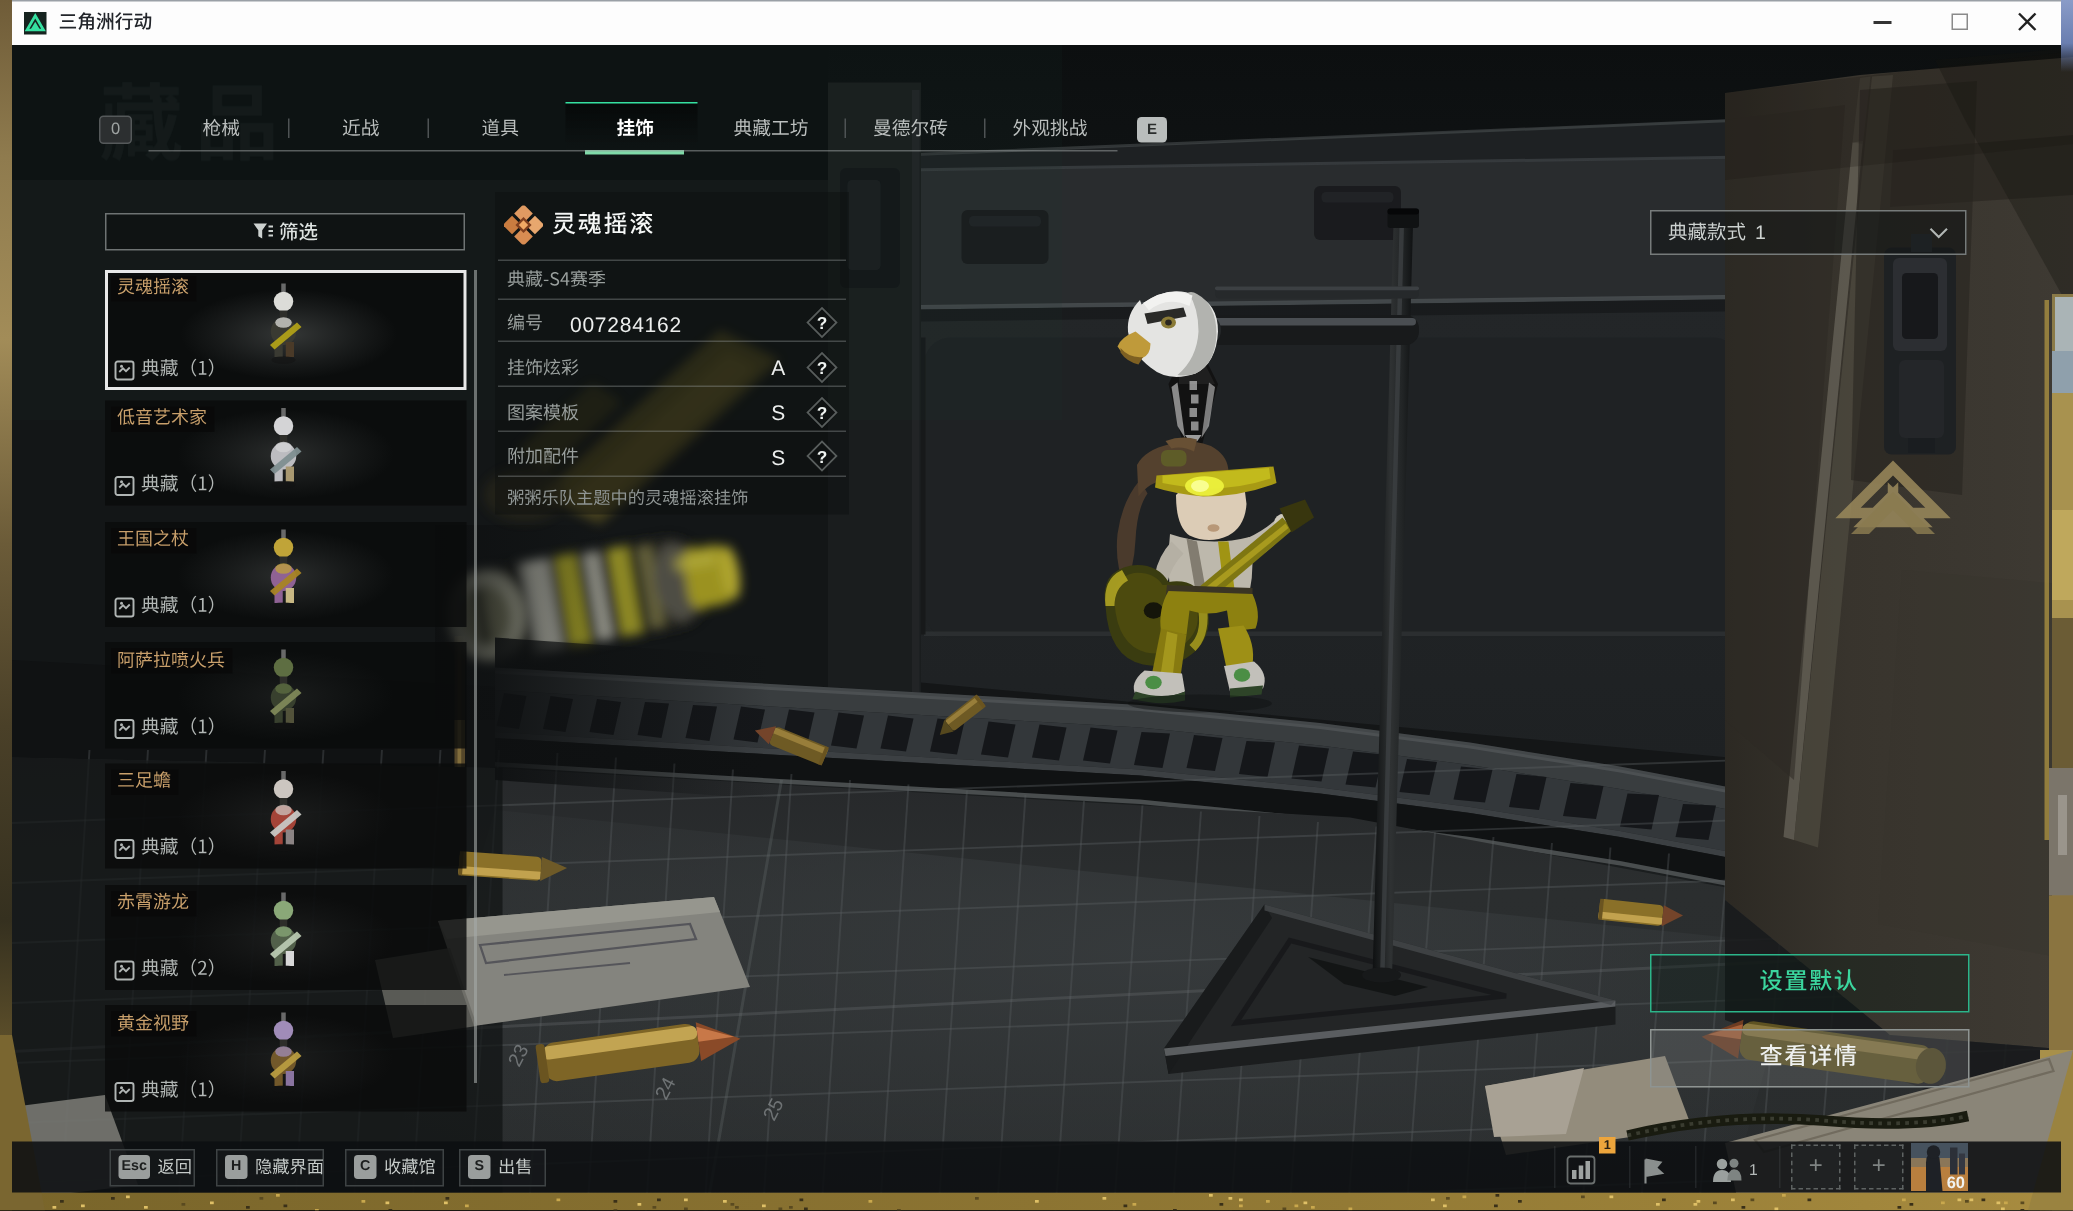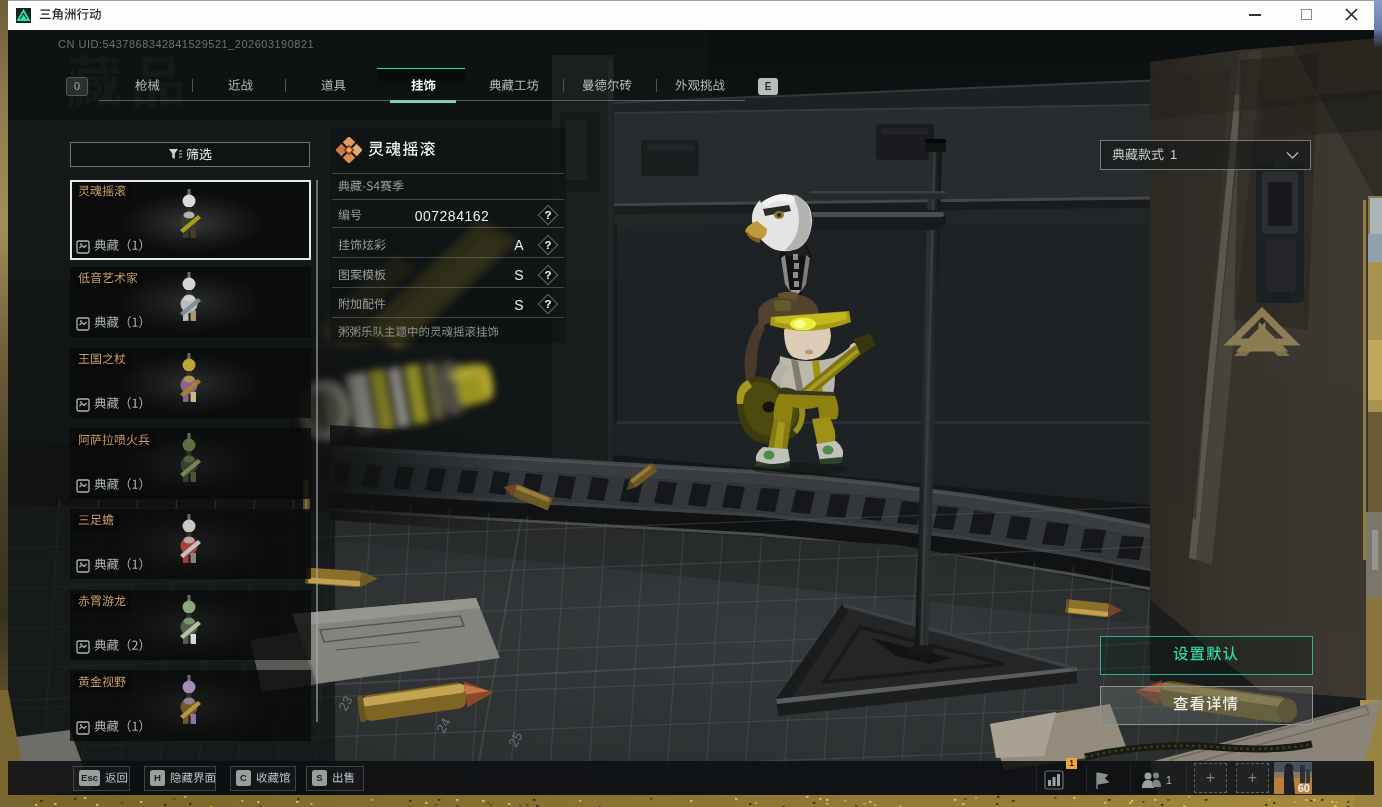--- a/index.html
+++ b/index.html
@@ -459,21 +459,20 @@
           <use href="#g4" x="3000.0"></use>
           <use href="#g5" x="4000.0"></use>
         </g>
       </svg>
     </div>
     <div style="position:absolute;left:1249px;top:14px;width:12px;height:2px;background:#333"></div>
     <div style="position:absolute;left:1301px;top:9px;width:11px;height:11px;border:1px solid #8a8a8a;box-sizing:border-box"></div>
     <svg style="position:absolute;left:1345px;top:8px" width="13" height="13">
       <path d="M1 1 L12 12 M12 1 L1 12" stroke="#222" stroke-width="1.6"></path>
     </svg>
-    <div style="position:absolute;left:58px;top:38px;width:500px;height:14px;font-family:'Liberation Sans',sans-serif;font-size:11px;color:#6e7372;letter-spacing:0.5px">CN UID:5437868342841529521_202603190821</div>
     <div style="position:absolute;left:66px;top:54px;">
       <svg width="128.0" height="64.4" style="display:block;overflow:visible" viewBox="0 0 128.0 64.4">
         <g fill="#9fb0b0" opacity="0.048" transform="translate(0,48.2) scale(0.05600,-0.05600)">
           <use href="#g6" x="0"></use>
           <use href="#g7" x="1142.857142857143"></use>
         </g>
       </svg>
     </div>
     <div style="position:absolute;left:66px;top:77px;width:22px;height:19px;background:#2c2f30;border:1px solid #55595a;border-radius:3px;box-sizing:border-box;font-family:'Liberation Sans',sans-serif;font-size:11px;color:#9ea3a2;text-align:center;line-height:17px">0</div>
     <div style="position:absolute;left:377px;top:68px;width:88px;height:32px;background:linear-gradient(180deg,rgba(0,0,0,0.5),rgba(22,28,28,0.15));border-top:1.5px solid #35e0a0;box-sizing:border-box"></div>
@@ -904,21 +903,21 @@
       </svg>
     </div>
     <div style="position:absolute;left:338px;top:209.0px;">
       <svg width="24.0" height="13.8" style="display:block;overflow:visible" viewBox="0 0 24.0 13.8">
         <g fill="#9aa09e" transform="translate(0,10.3) scale(0.01200,-0.01200)">
           <use href="#g72" x="0"></use>
           <use href="#g73" x="1000.0"></use>
         </g>
       </svg>
     </div>
-    <div style="position:absolute;left:380px;top:207.5px;width:144px;height:18px;font-family:'Liberation Sans',sans-serif;font-size:14px;color:#eceeed;text-align:center;letter-spacing:0.5px">007284162</div>
+    <div style="position:absolute;left:380px;top:207.5px;width:144px;height:18px;font-family:'Liberation Sans',sans-serif;font-size:14px;color:#eceeed;text-align:left;letter-spacing:0.5px">007284162</div>
     <svg style="position:absolute;left:536.5px;top:204.0px" width="22" height="22" viewBox="0 0 22 22">
       <rect x="4.2" y="4.2" width="13.6" height="13.6" transform="rotate(45 11 11)" fill="rgba(16,18,18,0.78)" stroke="#585d5c" stroke-width="1.2"></rect>
       <text x="11" y="15.4" text-anchor="middle" font-family="Liberation Sans" font-size="11.5" font-weight="bold" fill="#eff3f1">?</text>
     </svg>
     <div style="position:absolute;left:338px;top:238.7px;">
       <svg width="48.0" height="13.8" style="display:block;overflow:visible" viewBox="0 0 48.0 13.8">
         <g fill="#9aa09e" transform="translate(0,10.3) scale(0.01200,-0.01200)">
           <use href="#g74" x="0"></use>
           <use href="#g75" x="1000.0"></use>
           <use href="#g76" x="2000.0"></use>

